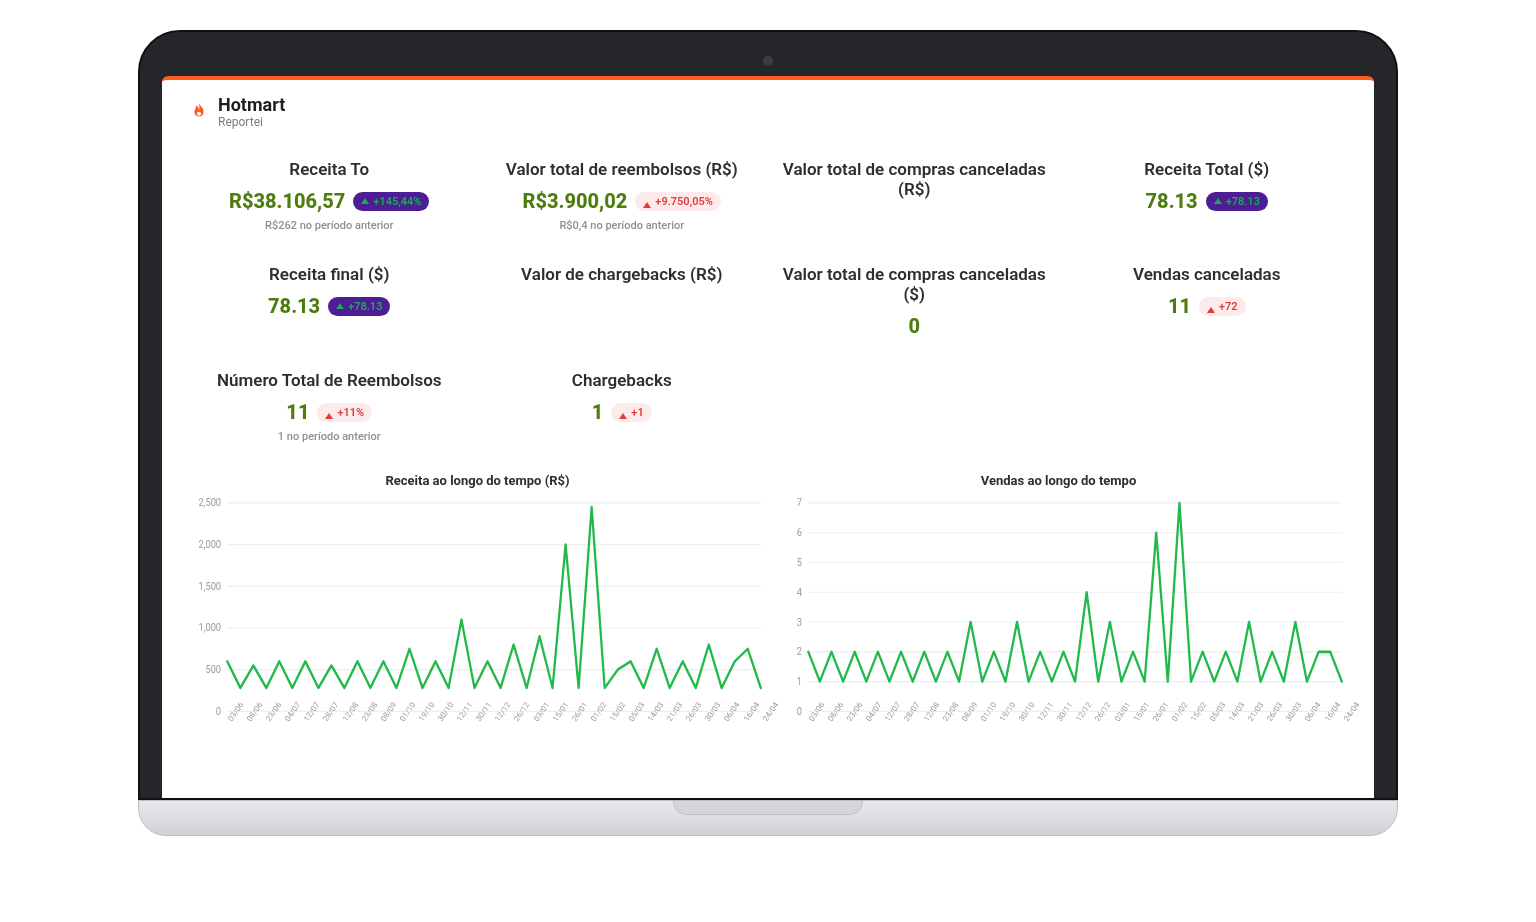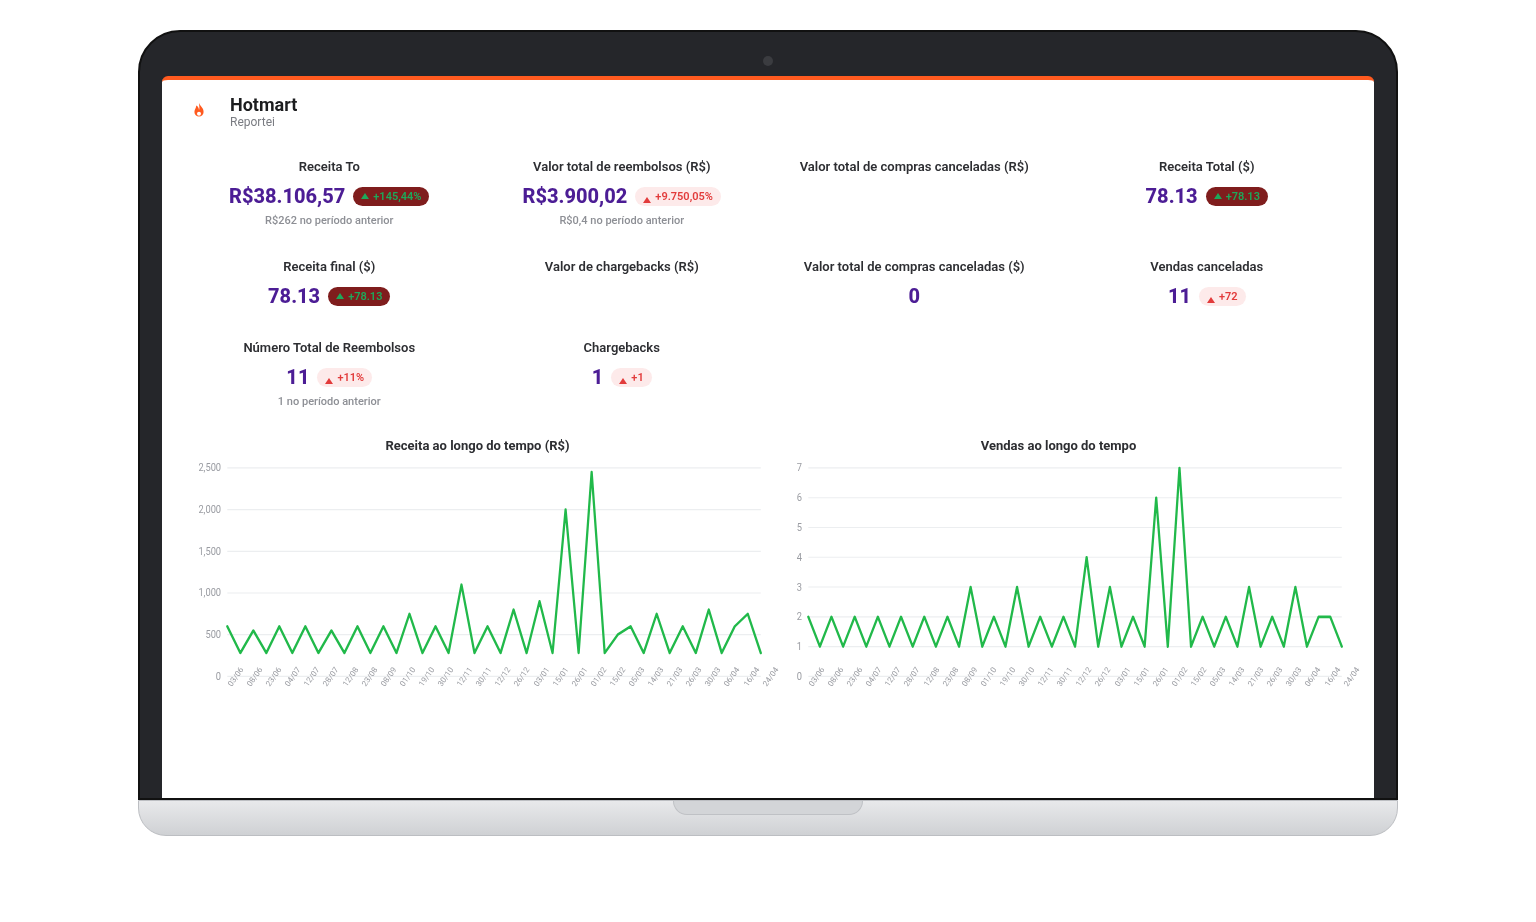--- a/index.html
+++ b/index.html
@@ -4,30 +4,30 @@
 <style>
   *{box-sizing:border-box;margin:0;padding:0;font-family:-apple-system,BlinkMacSystemFont,"Segoe UI",Roboto,Helvetica,Arial,sans-serif;}
   body{background:#fff;display:flex;justify-content:center;align-items:flex-start;padding:30px 0 0;}
   .laptop{width:1260px;}
   .bezel{background:#25262a;border-radius:42px 42px 0 0;padding:24px 22px 0;border:2px solid #111;}
   .camera{width:10px;height:10px;border-radius:50%;background:#3b3c40;margin:0 auto 10px;}
   .screen{background:#fff;border-radius:6px 6px 0 0;overflow:hidden;height:722px;border-top:4px solid #ff5a1f;}
   .body-base{height:36px;background:linear-gradient(#e8e9eb,#cfd1d4);border-radius:0 0 28px 28px;position:relative;border:1px solid #bcbec2;}
   .notch{position:absolute;top:0;left:50%;transform:translateX(-50%);width:190px;height:14px;background:#d3d5d8;border-radius:0 0 16px 16px;border:1px solid #bfc1c5;border-top:none;}
   .app{padding:14px 26px 0;}
-  .hdr{display:flex;align-items:center;gap:20px;margin-bottom:30px;}
+  .hdr{display:flex;align-items:center;gap:8px;margin-bottom:30px;}
   .flame{width:22px;height:22px;}
   .brand-title{font-size:18px;font-weight:700;color:#1c1d1f;}
   .brand-sub{font-size:12px;color:#7a7c82;}
   .metrics{display:grid;grid-template-columns:repeat(4,1fr);column-gap:10px;row-gap:32px;text-align:center;margin-bottom:30px;}
-  .m-label{font-size:13px;font-weight:600;color:#2d2e32;margin-bottom:10px;}
+  .m-label{font-size:17px;font-weight:600;color:#2d2e32;margin-bottom:10px;}
   .m-row{display:flex;align-items:center;justify-content:center;gap:8px;}
-  .m-val{font-size:20px;font-weight:800;color:#4c1d95;}
+  .m-val{font-size:20px;font-weight:800;color:#4d7c0f;}
   .badge{font-size:11px;font-weight:600;padding:3px 8px;border-radius:10px;display:inline-flex;align-items:center;gap:4px;}
-  .badge.up{background:#7f1d1d;color:#1ea85a;}
+  .badge.up{background:#4c1d95;color:#1ea85a;}
   .badge.down{background:#fdeaea;color:#e23b3b;align-items:flex-end;}
   .tri{width:0;height:0;border-left:4px solid transparent;border-right:4px solid transparent;}
   .tri.up{border-bottom:6px solid currentColor;}
   .m-prev{font-size:11px;color:#8d8f95;margin-top:6px;font-weight:500;}
   .charts{display:grid;grid-template-columns:1fr 1fr;gap:2px;}
   .chart-title{text-align:center;font-size:13px;font-weight:700;color:#2d2e32;margin-bottom:8px;}
   .chart-box{position:relative;height:220px;}
   svg.plot{width:100%;height:100%;}
   .grid-line{stroke:#eceef0;stroke-width:1;}
   .axis-label{font-size:9px;fill:#9a9ca2;}

